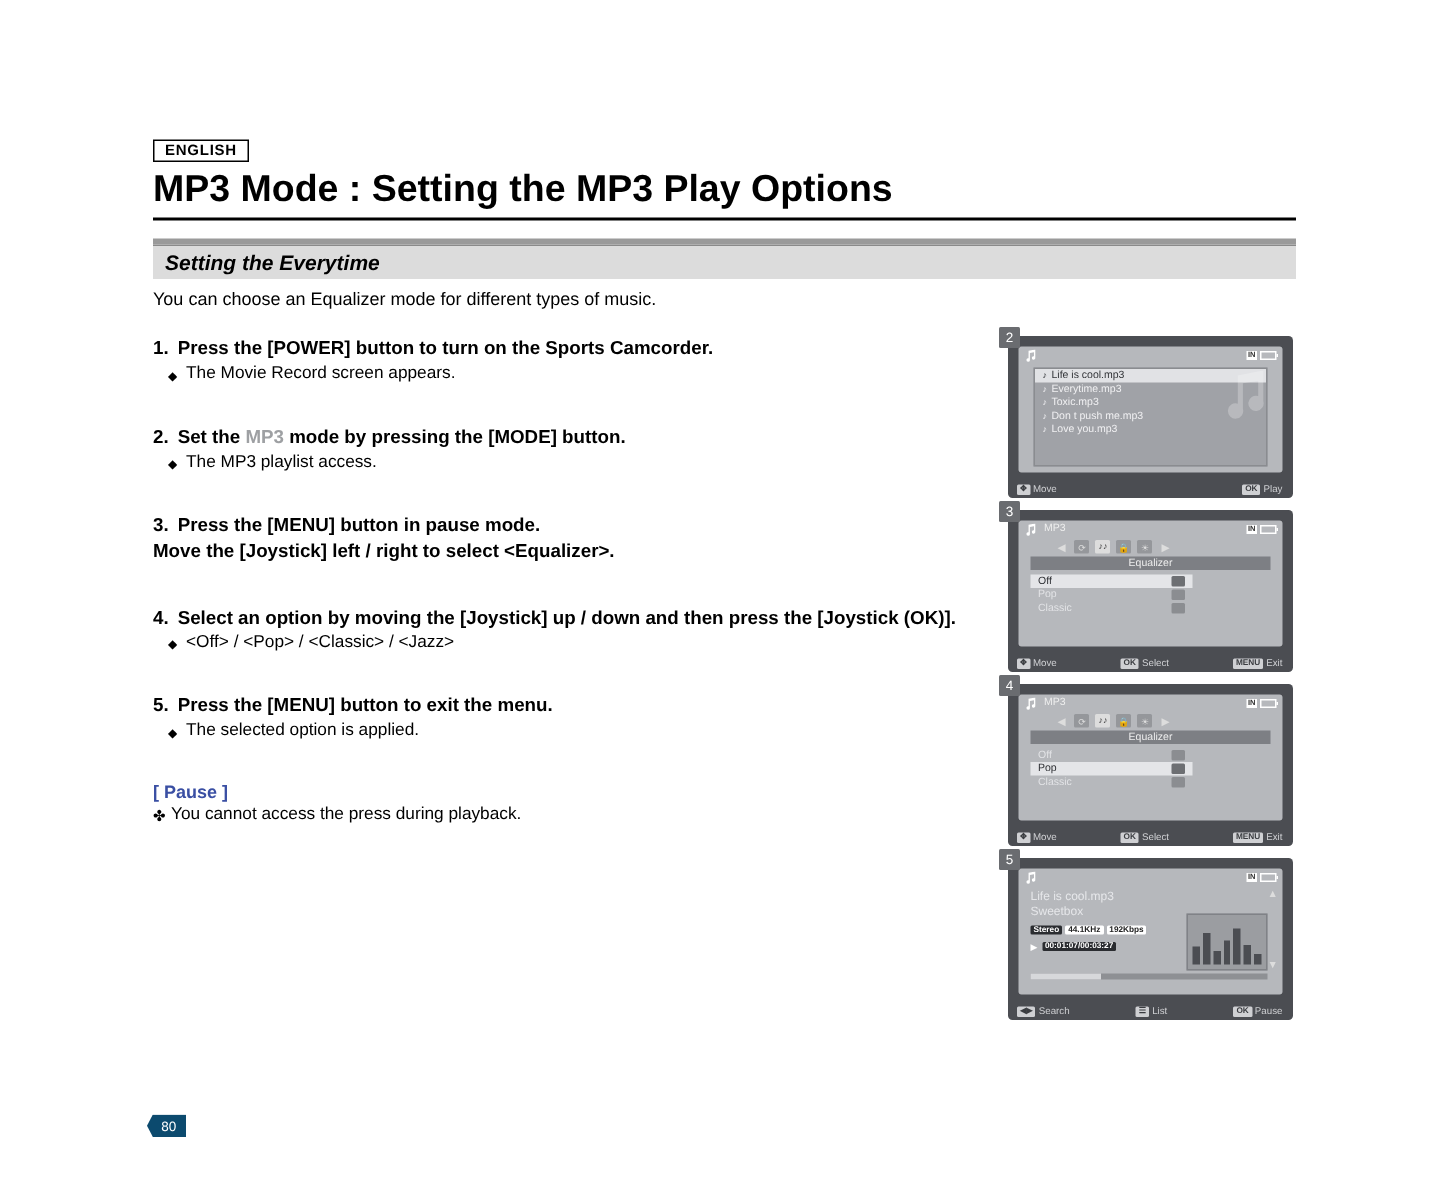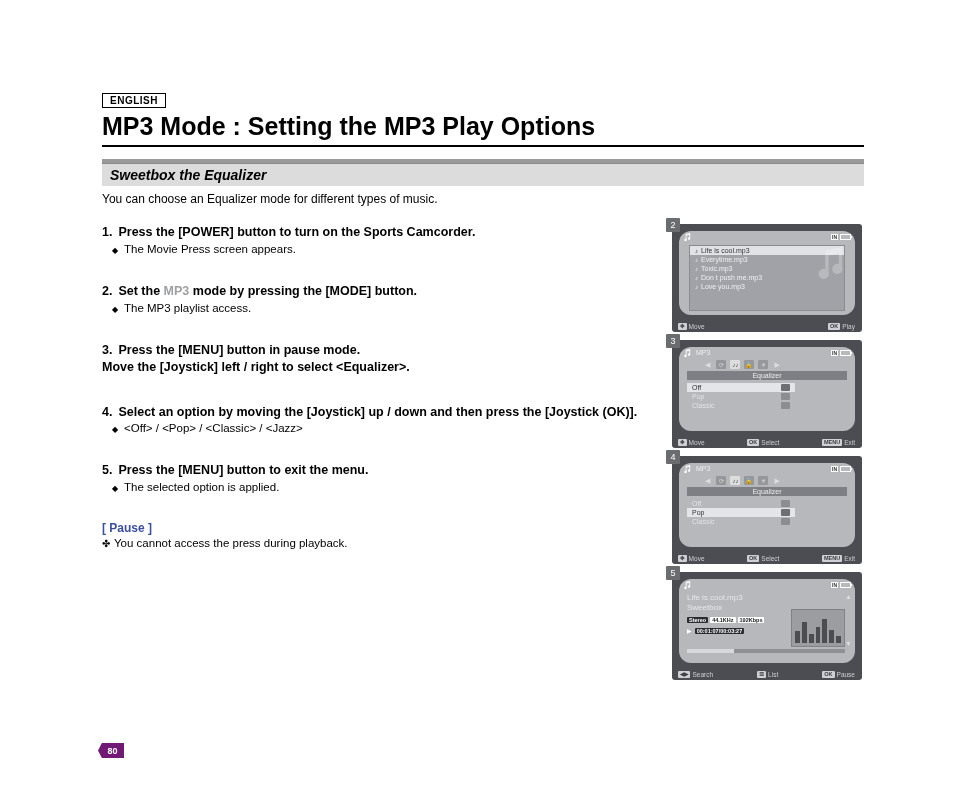--- a/index.html
+++ b/index.html
@@ -70,21 +70,21 @@
   .device {
     width: 190px; height: 108px;
     background: #4b4d52;
     border-radius: 3px;
     padding: 7px;
     position: relative;
   }
   .screen {
     width: 100%; height: 84px;
     background: #b6b8bc;
-    border-radius: 12px;
+    border-radius: 2px;
     position: relative;
     overflow: hidden;
     font-size: 7px;
     color: #e0e1e3;
   }
   .footbar {
     position: absolute; bottom: 2px; left: 6px; right: 7px;
     display: flex; justify-content: space-between;
     font-size: 6.5px; color: #cfd0d3;
   }
@@ -146,44 +146,44 @@
     display: flex; align-items: flex-end; gap: 2px; padding: 3px;
   }
   .eq-bar { flex: 1; background: #4b4d52; }
   .arrows { position: absolute; right: 3px; top: 14px; display:flex; flex-direction:column; gap: 40px; font-size:7px; color:#ddd;}
   .prog { position: absolute; left: 8px; right: 10px; top: 70px; height: 4px; background: #8e9094; }
   .prog-fill { height: 100%; width: 30%; background: #d7d8db; }
 
   .page-badge {
     position: absolute; left: 98px; bottom: 44px;
     width: 26px; height: 15px;
-    background: #701a75;
-    color: #fff; font-size: 9px; font-weight: bold;
+    background: #0c4a6e;
+    color: #fff; font-size: 9px; font-weight: normal;
     display: flex; align-items: center; justify-content: center;
     clip-path: polygon(0 50%, 15% 0, 100% 0, 100% 100%, 15% 100%);
     padding-left: 3px;
   }
 </style>
 </head>
 <body>
 
 
 
 <div class="lang-box">ENGLISH</div>
 <div class="title">MP3 Mode : Setting the MP3 Play Options</div>
 <div class="section-divider"></div>
-<div class="subtitle-band">Sweetbox the Equalizer</div>
+<div class="subtitle-band">Setting the Everytime</div>
 <div class="intro">You can choose an Equalizer mode for different types of music.</div>
 
 <div class="content">
   <div class="left">
     <ol class="steps">
       <li>
         <div class="step-head"><span>Press the [POWER] button to turn on the Sports Camcorder.</span></div>
-        <div class="sub">The Movie Press screen appears.</div>
+        <div class="sub">The Movie Record screen appears.</div>
       </li>
       <li>
         <div class="step-head"><span>Set the </span><span class="grey-mode">MP3</span><span> mode by pressing the [MODE] button.</span></div>
         <div class="sub">The MP3 playlist access.</div>
       </li>
       <li>
         <div class="step-head" style="white-space:pre-line">Press the [MENU] button in pause mode.
 Move the [Joystick] left / right to select &lt;Equalizer&gt;.</div>
       </li>
       <li>

